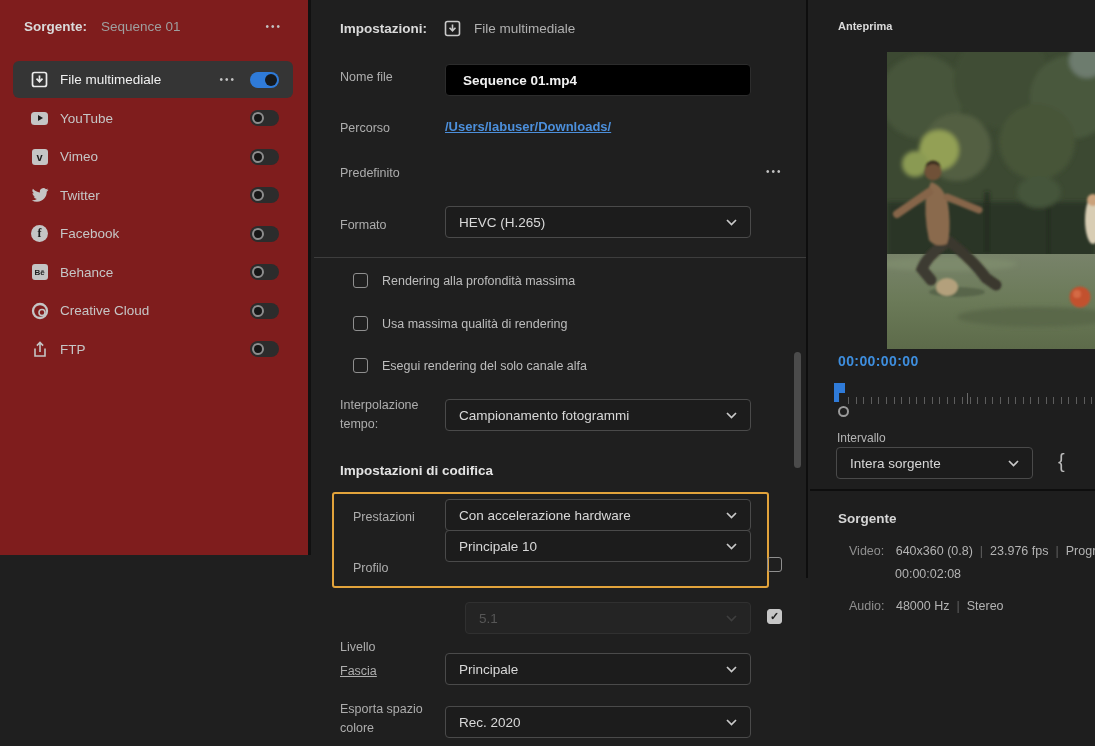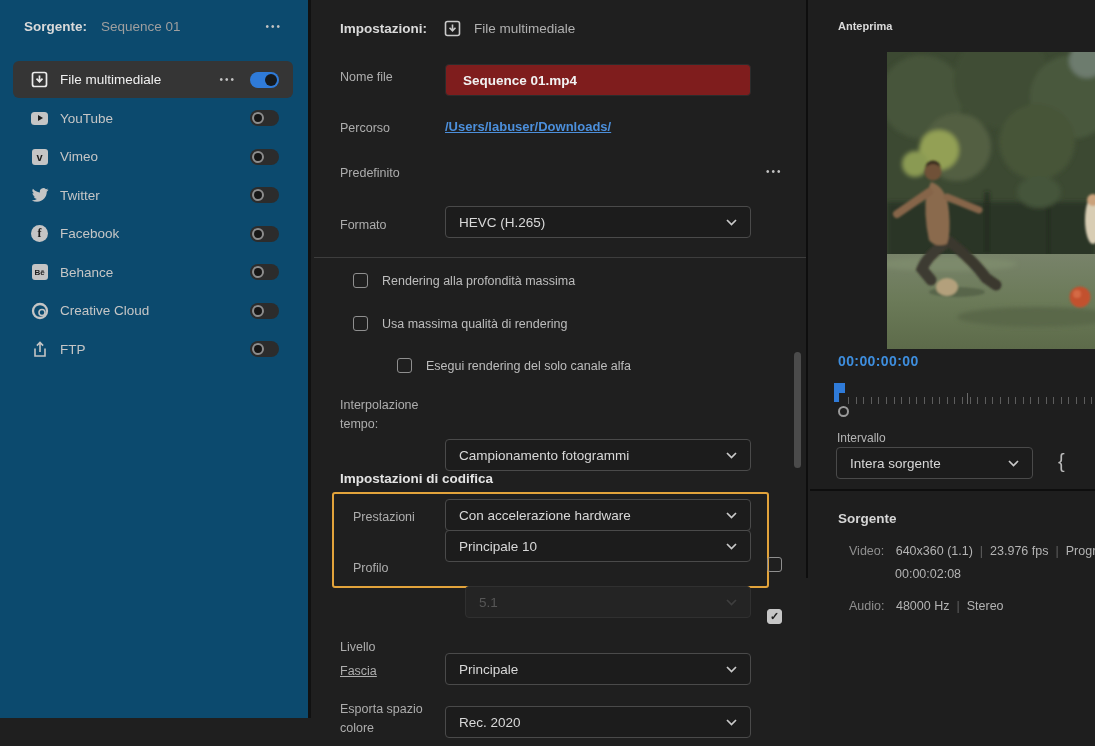--- a/index.html
+++ b/index.html
@@ -1,20 +1,20 @@
 <!DOCTYPE html>
 <html><head>
 <meta charset="utf-8">
 <style>
   * { margin:0; padding:0; box-sizing:border-box; }
   body { background:#000; font-family:"Liberation Sans", sans-serif; }
   .app { position:relative; width:1095px; height:746px; background:#1f1f1f; color:#c9c9c9; overflow:hidden; }
 
   
-  .sidebar { position:absolute; left:0; top:0; width:311px; height:718px; background:#0c4a6e; border-right:3px solid #111; }
+  .sidebar { position:absolute; left:0; top:0; width:311px; height:555px; background:#7f1d1d; border-right:3px solid #111; }
   .sb-header { display:flex; align-items:center; padding:19px 26px 0 24px; }
   .sb-header .hl { font-size:13.5px; font-weight:bold; color:#dadada; }
   .sb-header .hv { font-size:13.5px; color:#9f9f9f; margin-left:14px; flex:1; }
   .ellipsis { color:#c2c2c2; font-size:10px; letter-spacing:2px; cursor:pointer; line-height:1; }
   .sb-list { position:absolute; top:61px; left:0; right:3px; }
   .sb-item { display:flex; align-items:center; height:38.5px; padding:0 26px 0 30px; }
   .sb-item.selected { background:#353535; border-radius:6px; margin:0 12px 1px 13px; padding:0 14px 0 17px; height:37px; }
   .sb-item .lbl { font-size:13.5px; color:#c6c6c6; flex:1; }
   .sb-item.selected .lbl { color:#f0f0f0; }
   .bicon { width:19px; height:19px; margin-right:11px; display:flex; align-items:center; justify-content:center; flex:0 0 auto; }
@@ -33,21 +33,21 @@
 
   
   .center { position:absolute; left:314px; top:0; width:494px; height:578px; border-right:2px solid #0e0e0e; }
   .c-header { position:absolute; left:26px; top:19px; display:flex; align-items:center; }
   .c-header .hl { font-size:13.5px; font-weight:bold; color:#dadada; }
   .c-header .hv { font-size:13.5px; color:#b0b0b0; margin-left:12px; }
   .c-header .bicon { margin:0 0 0 16px; }
 
   .flabel { position:absolute; left:26px; width:104px; font-size:12.5px; color:#adadad; line-height:19px; }
   .control { position:absolute; left:131px; width:306px; height:32px; }
-  .textinput { width:100%; height:100%; background:#7f1d1d; border:1px solid #2c2c2c; border-radius:4px; color:#f2f2f2; font-weight:bold; font-size:13.5px; padding:0 17px; font-family:"Liberation Sans", sans-serif; }
+  .textinput { width:100%; height:100%; background:#000000; border:1px solid #2c2c2c; border-radius:4px; color:#f2f2f2; font-weight:bold; font-size:13.5px; padding:0 17px; font-family:"Liberation Sans", sans-serif; }
   .pathlink { font-size:13px; font-weight:bold; color:#4C8FDB; text-decoration:underline; cursor:pointer; }
   .dropdown { display:flex; align-items:center; justify-content:space-between; width:100%; height:100%; background:#1c1c1c; border:1px solid #4a4a4a; border-radius:4px; padding:0 13px; cursor:pointer; }
   .dropdown .dd-text { font-size:13.5px; color:#d8d8d8; white-space:nowrap; overflow:hidden; }
   .dropdown.disabled { background:#242424; border-color:#303030; cursor:default; }
   .dropdown.disabled .dd-text { color:#565656; }
   .chev { display:flex; align-items:center; }
   .divider { position:absolute; left:0; right:0; height:1px; background:#3d3d3d; }
   .checkrow { position:absolute; left:39px; display:flex; align-items:center; }
   .checkbox { width:15px; height:15px; border:1.5px solid #8f8f8f; border-radius:3px; background:transparent; cursor:pointer; display:flex; align-items:center; justify-content:center; flex:0 0 auto; }
   .checkbox.checked { background:#c6c6c6; border-color:#c6c6c6; color:#1d1d1d; font-size:11px; font-weight:bold; }
@@ -224,38 +224,38 @@
     <div class="divider" style="top:257px;"></div>
 
     <div class="checkrow" style="top:273px;">
       <span class="checkbox"></span>
       <span class="clabel">Rendering alla profondità massima</span>
     </div>
     <div class="checkrow" style="top:316px;">
       <span class="checkbox"></span>
       <span class="clabel">Usa massima qualità di rendering</span>
     </div>
-    <div class="checkrow" style="top:358px;margin-left:44px;">
+    <div class="checkrow" style="top:358px;">
       <span class="checkbox"></span>
       <span class="clabel">Esegui rendering del solo canale alfa</span>
     </div>
 
     <div class="flabel" style="top:396px;">Interpolazione tempo:</div>
-    <div class="control" style="top:399px;margin-top:40px;">
+    <div class="control" style="top:399px;">
       <div class="dropdown">
         <span class="dd-text">Campionamento fotogrammi</span>
         <span class="chev">
             <svg width="11" height="7" viewBox="0 0 11 7">
               <path d="M1 1l4.5 4.5L10 1" fill="none" stroke="#c9c9c9" stroke-width="1.7"></path>
             </svg>
           </span>
       </div>
     </div>
 
-    <div class="section-title" style="top:463px;margin-top:8px;">Impostazioni di codifica</div>
+    <div class="section-title" style="top:463px;">Impostazioni di codifica</div>
 
     <div class="orange-box"></div>
 
     <div class="flabel" style="top:508px; left:39px;">Prestazioni</div>
     <div class="control" style="top:499px;">
       <div class="dropdown">
         <span class="dd-text">Con accelerazione hardware</span>
         <span class="chev">
             <svg width="11" height="7" viewBox="0 0 11 7">
               <path d="M1 1l4.5 4.5L10 1" fill="none" stroke="#c9c9c9" stroke-width="1.7"></path>
@@ -271,21 +271,21 @@
         <span class="chev">
             <svg width="11" height="7" viewBox="0 0 11 7">
               <path d="M1 1l4.5 4.5L10 1" fill="none" stroke="#c9c9c9" stroke-width="1.7"></path>
             </svg>
           </span>
       </div>
     </div>
     <span class="checkbox side-check" style="top:557px;"></span>
 
     <div class="flabel" style="top:638px;">Livello</div>
-    <div class="control" style="top:586px;padding-left:20px;">
+    <div class="control" style="top:602px;padding-left:20px;">
       <div class="dropdown disabled">
         <span class="dd-text">5.1</span>
         <span class="chev">
             <svg width="11" height="7" viewBox="0 0 11 7">
               <path d="M1 1l4.5 4.5L10 1" fill="none" stroke="#3e3e3e" stroke-width="1.7"></path>
             </svg>
           </span>
       </div>
     </div>
     <span class="checkbox checked side-check" style="top:609px;">✓</span>
@@ -393,21 +393,21 @@
       </div>
     </div>
     <span class="brace">{</span>
 
     <div class="r-divider"></div>
 
     <div class="src-title">Sorgente</div>
 
     <div class="meta-row" style="left:39px; top:544px;">
       <span class="meta-label">Video:</span>
-      <span style="margin-left:8px;">640x360 (1.1)</span><span class="meta-sep">|</span><span>23.976 fps</span><span class="meta-sep">|</span><span>Progress</span>
+      <span style="margin-left:8px;">640x360 (0.8)</span><span class="meta-sep">|</span><span>23.976 fps</span><span class="meta-sep">|</span><span>Progress</span>
     </div>
     <div class="meta-row" style="left:85px; top:567px;">00:00:02:08</div>
 
     <div class="meta-row" style="left:39px; top:599px;">
       <span class="meta-label">Audio:</span>
       <span style="margin-left:8px;">48000 Hz</span><span class="meta-sep">|</span><span>Stereo</span>
     </div>
   </div>
 
 </div>

